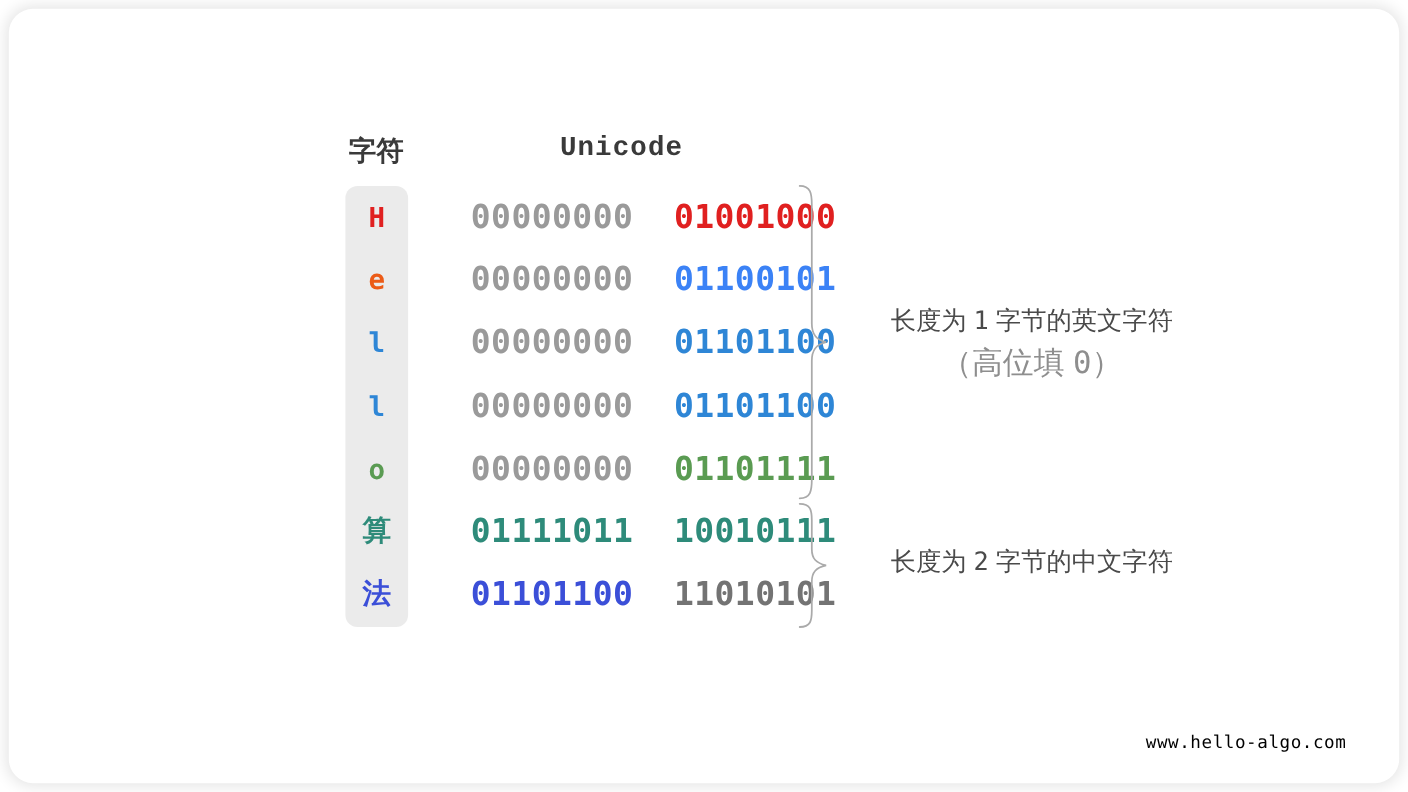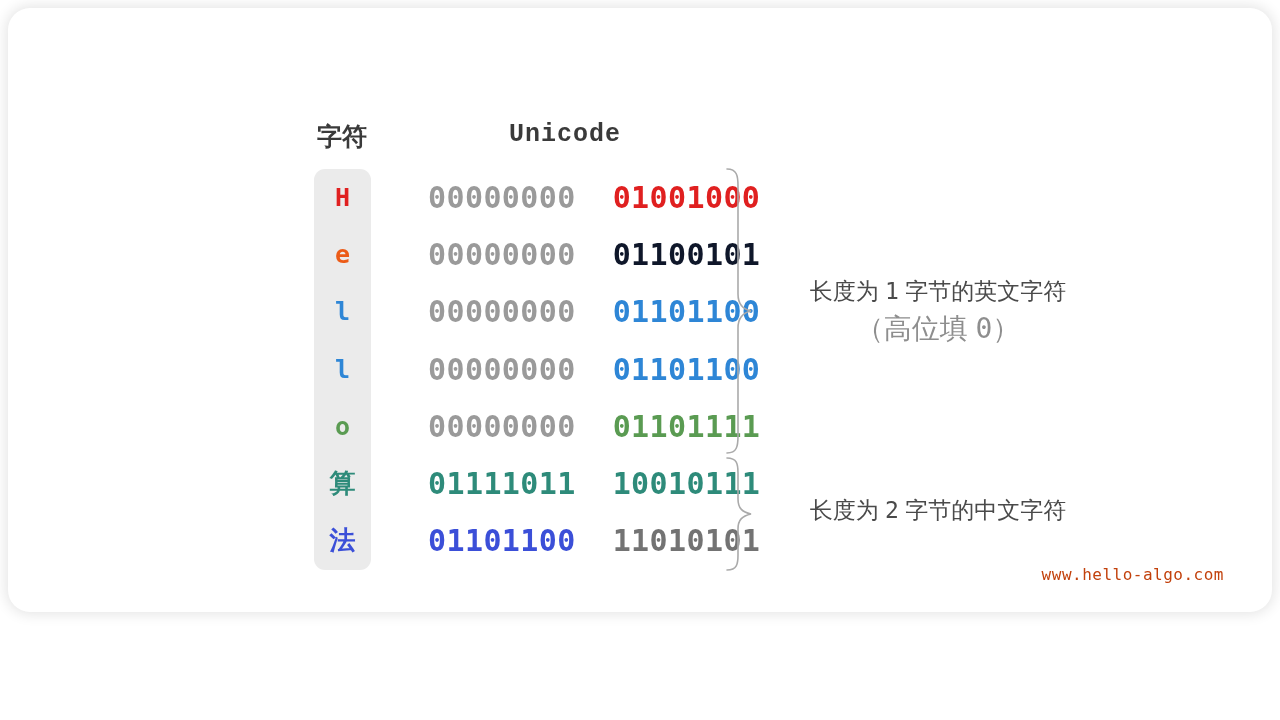--- a/index.html
+++ b/index.html
@@ -13,21 +13,21 @@
     font-family: "Liberation Sans", "DejaVu Sans", sans-serif;
     overflow: hidden;
   }
 
   
   #figure-card {
     position: absolute;
     left: 8px;
     top: 8px;
     width: 1264px;
-    height: 604px;
+    height: 704px;
     background: #ffffff;
     border-radius: 22px;
     box-shadow: 0 0 14px 2px rgba(0,0,0,0.11);
   }
 
   
   .col-header {
     position: absolute;
     font-weight: bold;
     color: #3a3a3a;
@@ -143,21 +143,21 @@
   .mono-inline {
     font-family: "DejaVu Sans Mono", "Liberation Mono", monospace;
   }
 
   
   #watermark {
     position: absolute;
     right: 48px;
     bottom: 28px;
     font-size: 16px;
-    color: #c2410c;
+    color: #000000;
     font-family: "DejaVu Sans Mono", "Liberation Mono", monospace;
     letter-spacing: 0.5px;
     white-space: nowrap;
     margin-top: 40px;
   }
 </style>
 </head>
 <body>
 
 <div id="figure-card">
@@ -168,21 +168,21 @@
 
   <div id="char-strip"></div>
 
   <div id="rows">
       <div class="row" style="top: 0px;">
         <div class="row-char latin" style="color: rgb(224, 32, 32);">H</div>
         <div class="row-bits"><span style="color: rgb(154, 154, 154);">00000000</span><span>  </span><span style="color: rgb(224, 32, 32);">01001000</span></div>
       </div>
       <div class="row" style="top: 57.2px;">
         <div class="row-char latin" style="color: rgb(236, 91, 23);">e</div>
-        <div class="row-bits"><span style="color: rgb(154, 154, 154);">00000000</span><span>  </span><span style="color: #0f172a;">01100101</span></div>
+        <div class="row-bits"><span style="color: rgb(154, 154, 154);">00000000</span><span>  </span><span style="color: #3b82f6;">01100101</span></div>
       </div>
       <div class="row" style="top: 114.4px;">
         <div class="row-char latin" style="color: rgb(46, 134, 214);">l</div>
         <div class="row-bits"><span style="color: rgb(154, 154, 154);">00000000</span><span>  </span><span style="color: rgb(46, 134, 214);">01101100</span></div>
       </div>
       <div class="row" style="top: 171.6px;">
         <div class="row-char latin" style="color: rgb(46, 134, 214);">l</div>
         <div class="row-bits"><span style="color: rgb(154, 154, 154);">00000000</span><span>  </span><span style="color: rgb(46, 134, 214);">01101100</span></div>
       </div>
       <div class="row" style="top: 228.8px;">

